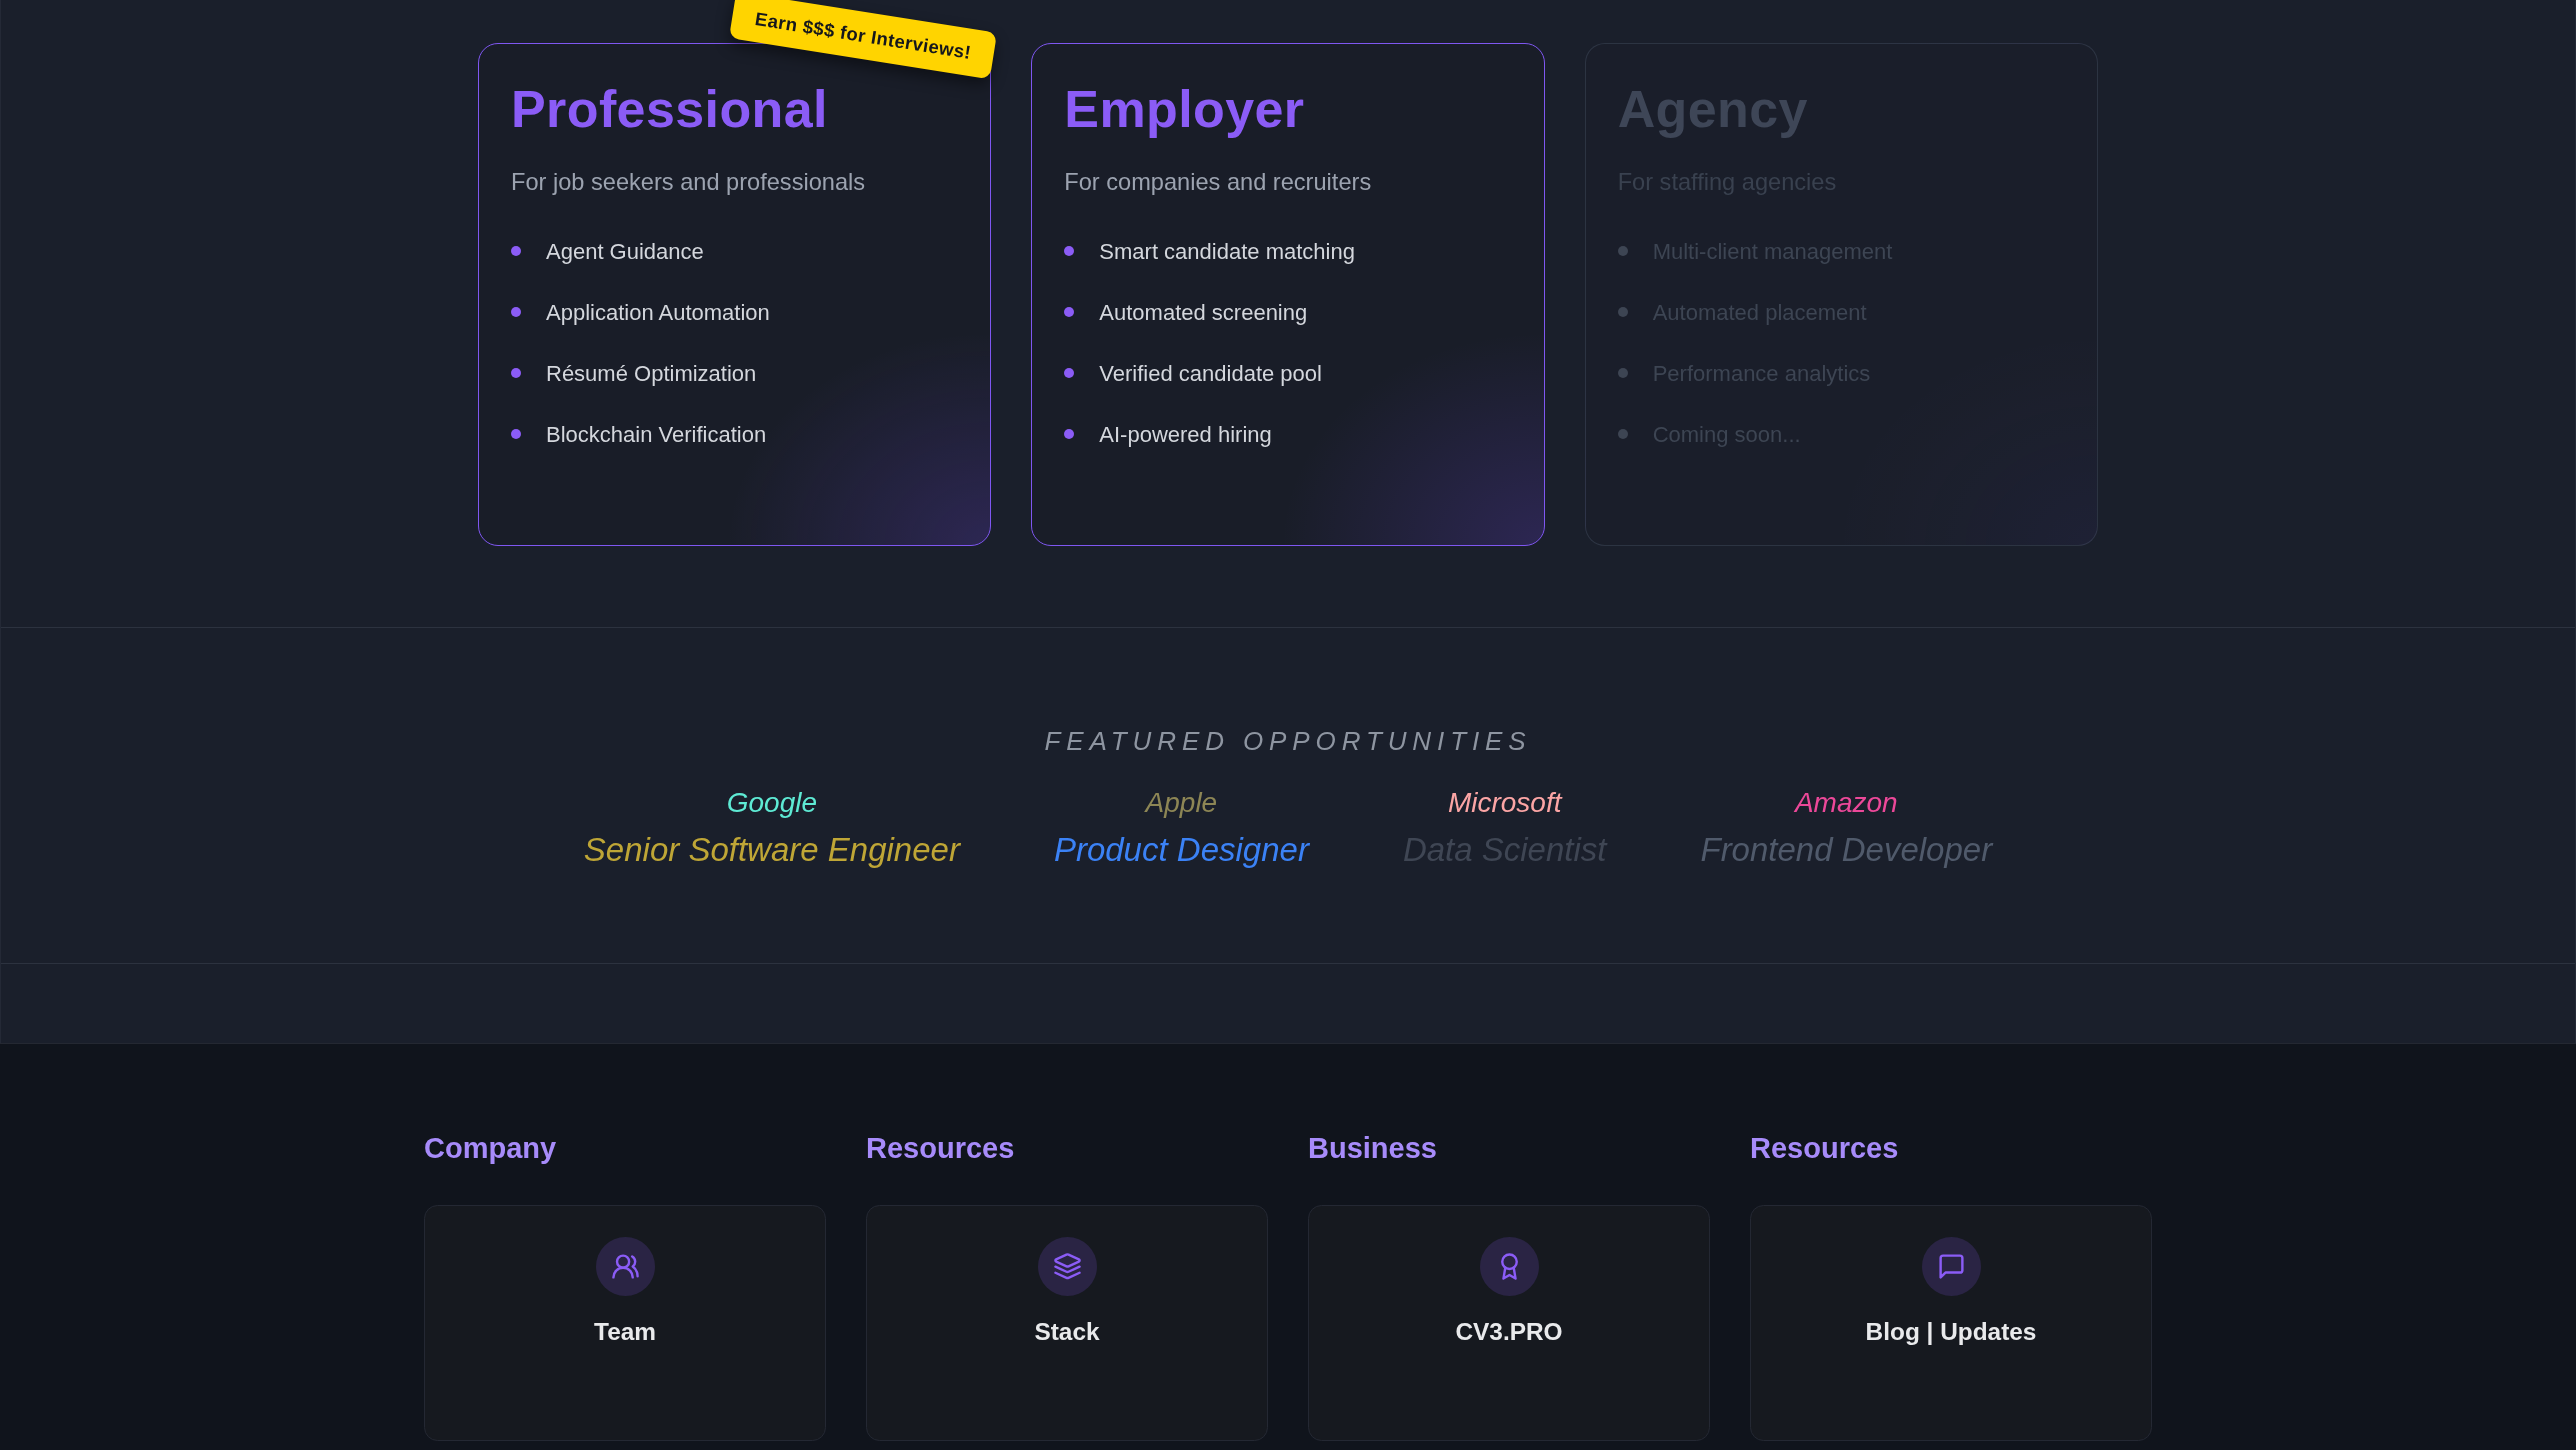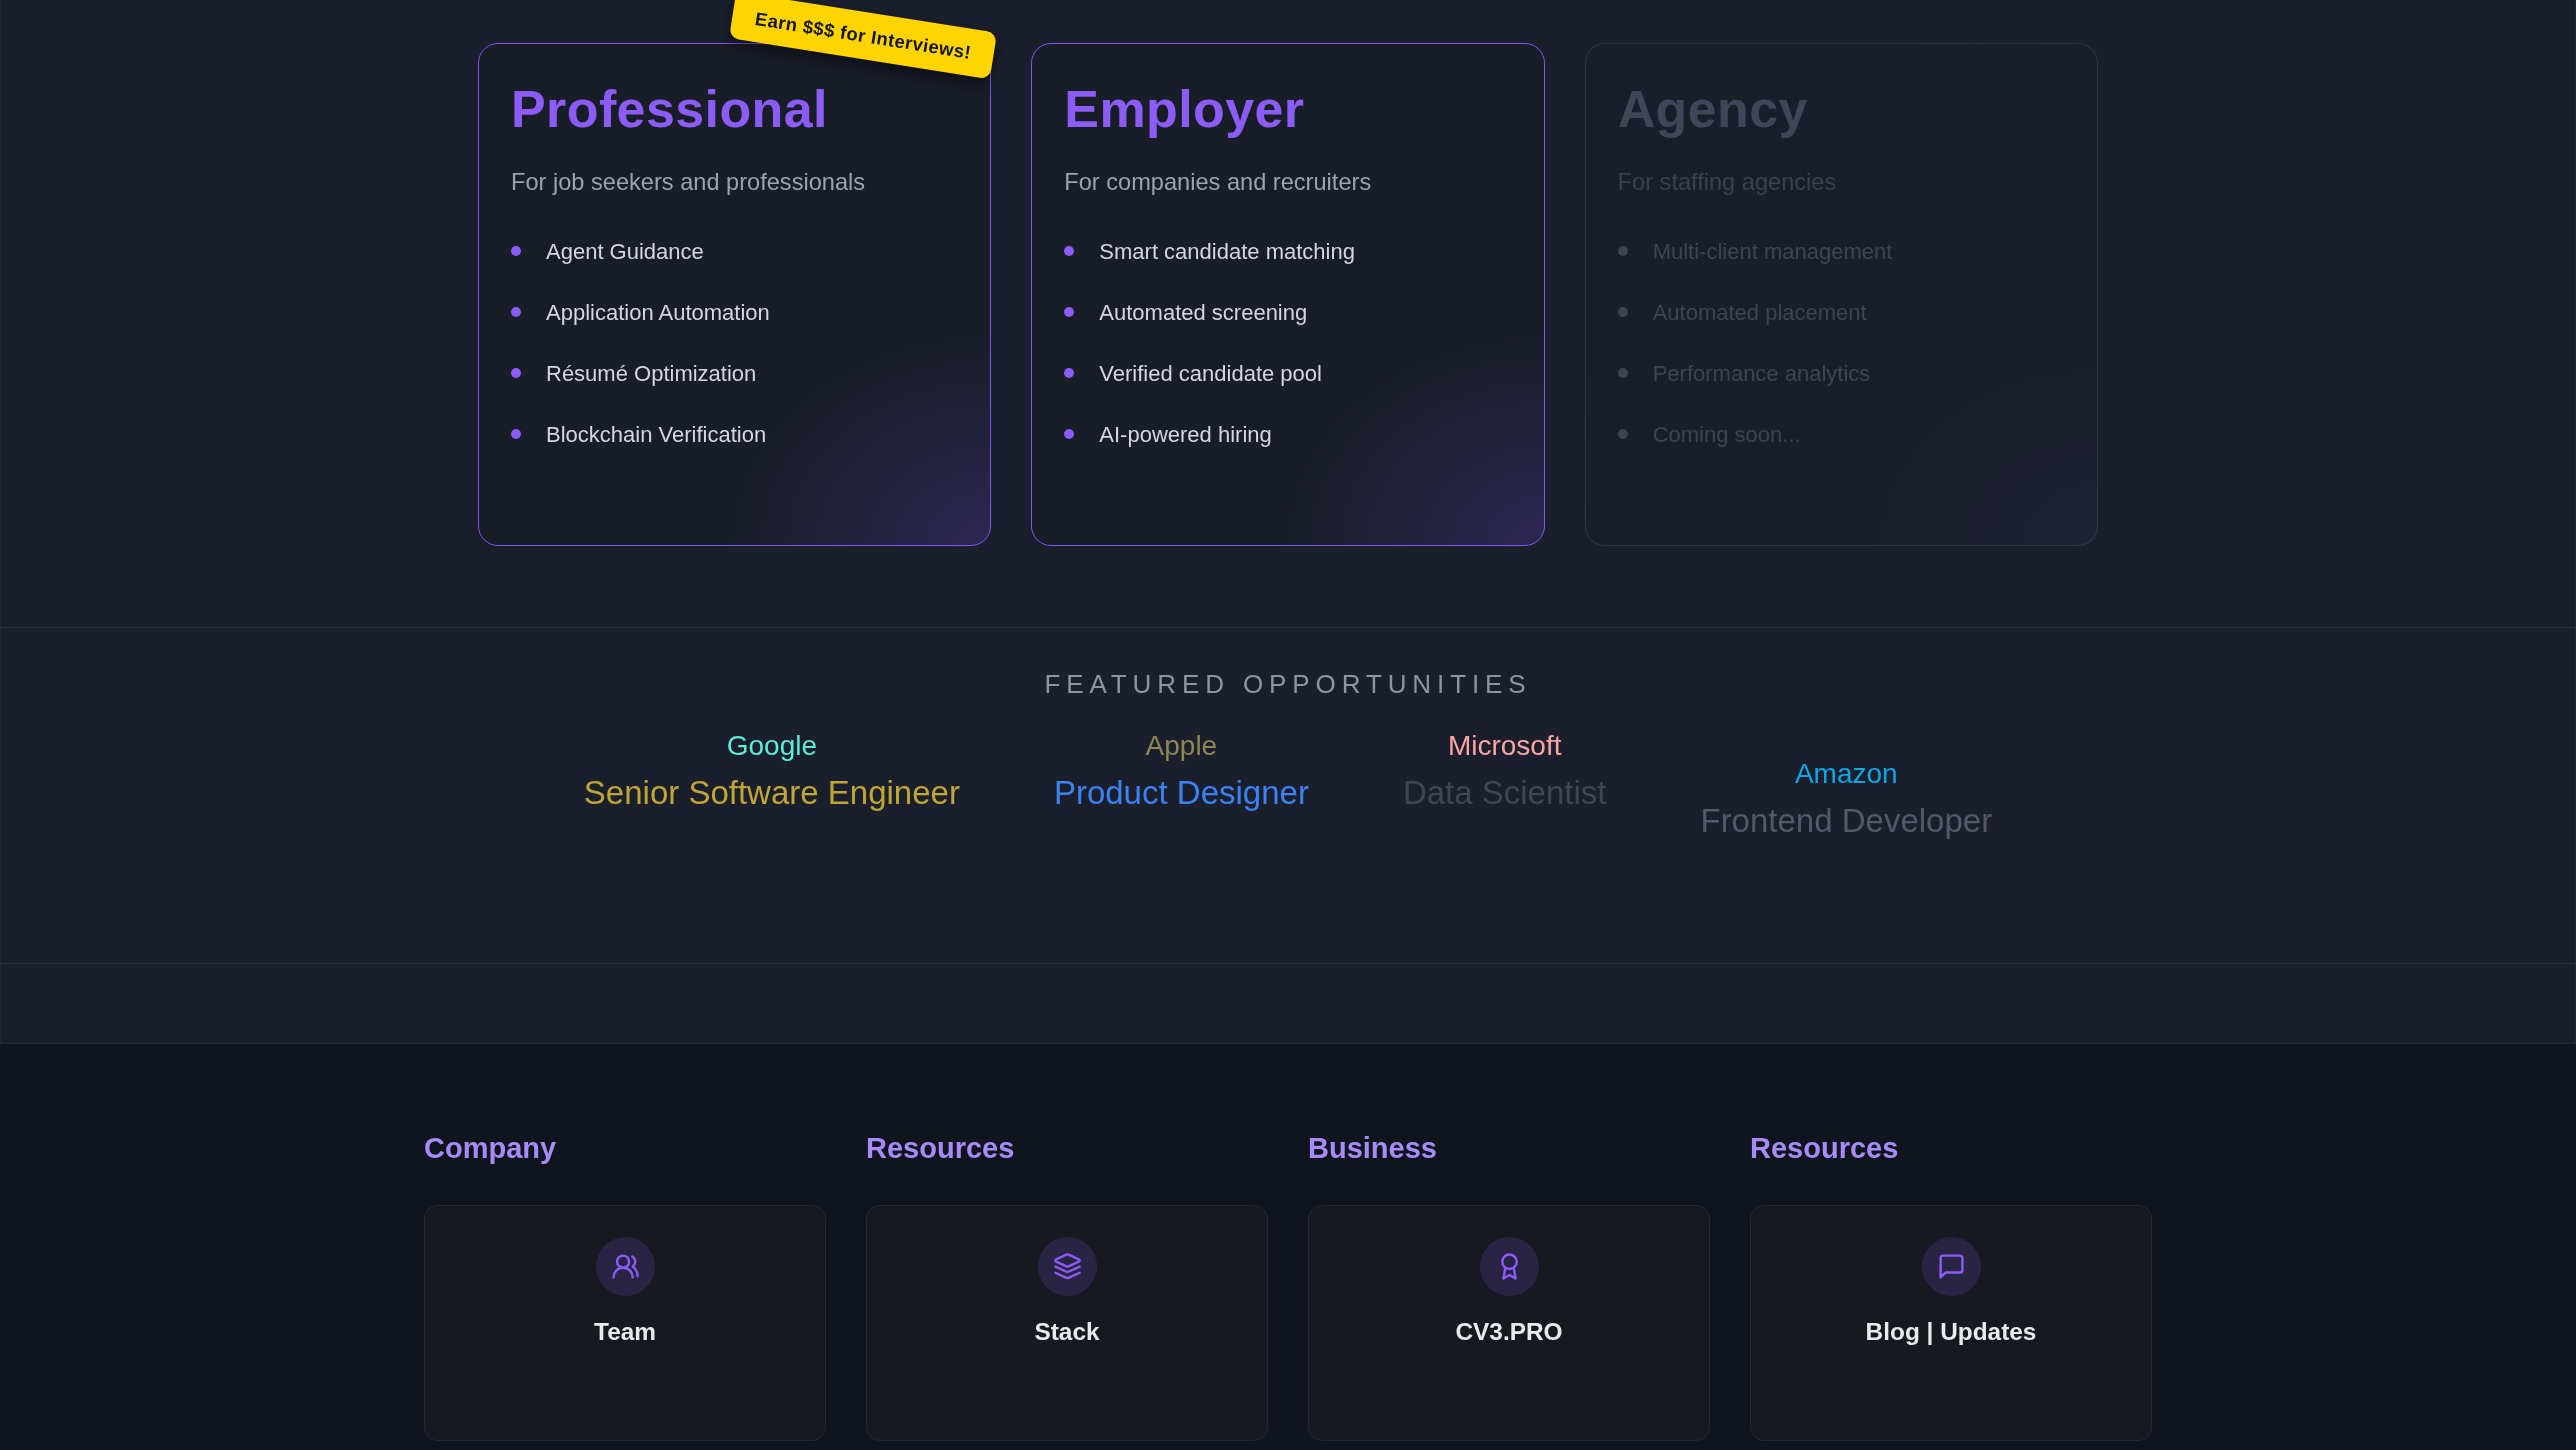--- a/index.html
+++ b/index.html
@@ -48,21 +48,21 @@
     background:#ffd400; color:#15171c;
     font-size:18.5px; font-weight:bold; letter-spacing:0.4px;
     padding:12.6px 23px; border-radius:10px;
     box-shadow:0 6.7px 15px rgba(0,0,0,.45);
     white-space:nowrap; z-index:5;
   }
 
   
   .featured-section {
     height:336px; border-top:0.8px solid rgba(140,150,170,.16);
-    text-align:center; padding-top:41px;
+    text-align:center; padding-top:98px;font-style:italic;
   }
   .featured-heading { font-size:26px; font-weight:400; letter-spacing:5.9px; color:#8e95a1; }
   .jobs-row { margin-top:29px; display:flex; justify-content:center; gap:94px; }
   .job-item { text-align:center; }
   .job-company { font-size:28px; line-height:34px; }
   .job-role { font-size:33px; line-height:39px; margin-top:10px; }
 
   
   .strip-section { height:80px; border-top:0.8px solid rgba(140,150,170,.16); }
 
@@ -180,21 +180,21 @@
       </div>
       <div class="job-item">
         <div class="job-company" style="color: rgb(141, 134, 85);">Apple</div>
         <div class="job-role" style="color: #3b82f6;">Product Designer</div>
       </div>
       <div class="job-item">
         <div class="job-company" style="color: #fca5a5;">Microsoft</div>
         <div class="job-role" style="color: rgb(63, 70, 84);">Data Scientist</div>
       </div>
       <div class="job-item">
-        <div class="job-company" style="color: #0ea5e9; margin-top: 28px;">Amazon</div>
+        <div class="job-company" style="color: #ec4899;">Amazon</div>
         <div class="job-role" style="color: rgb(80, 90, 107);">Frontend Developer</div>
       </div>
     </div>
   </section>
 
   <section class="strip-section"></section>
 
 </div>
 
 <footer class="footer-section">

